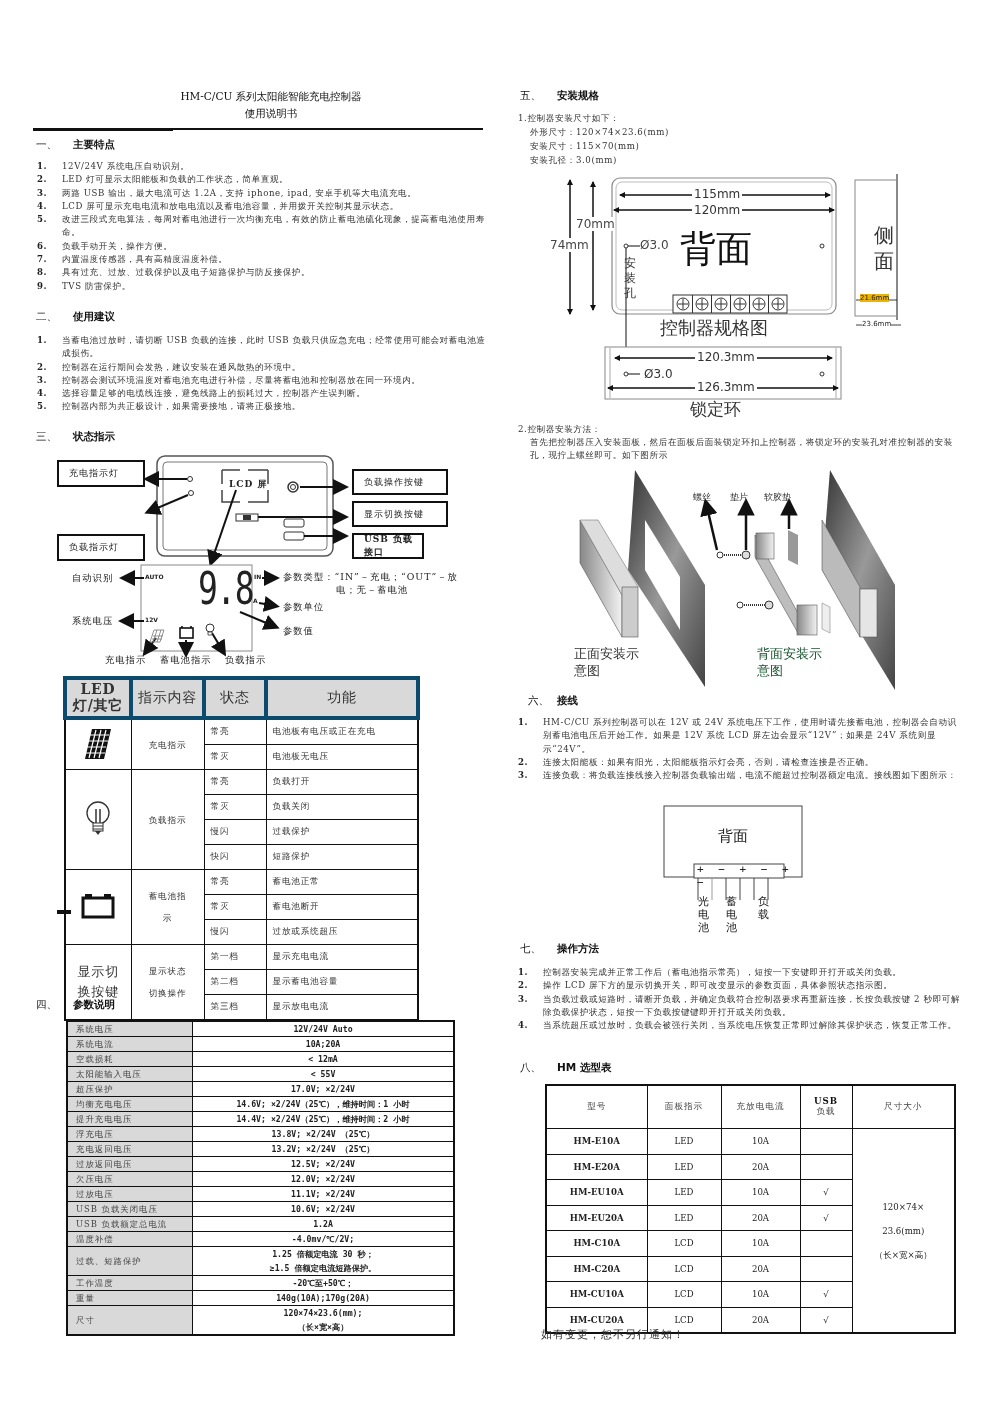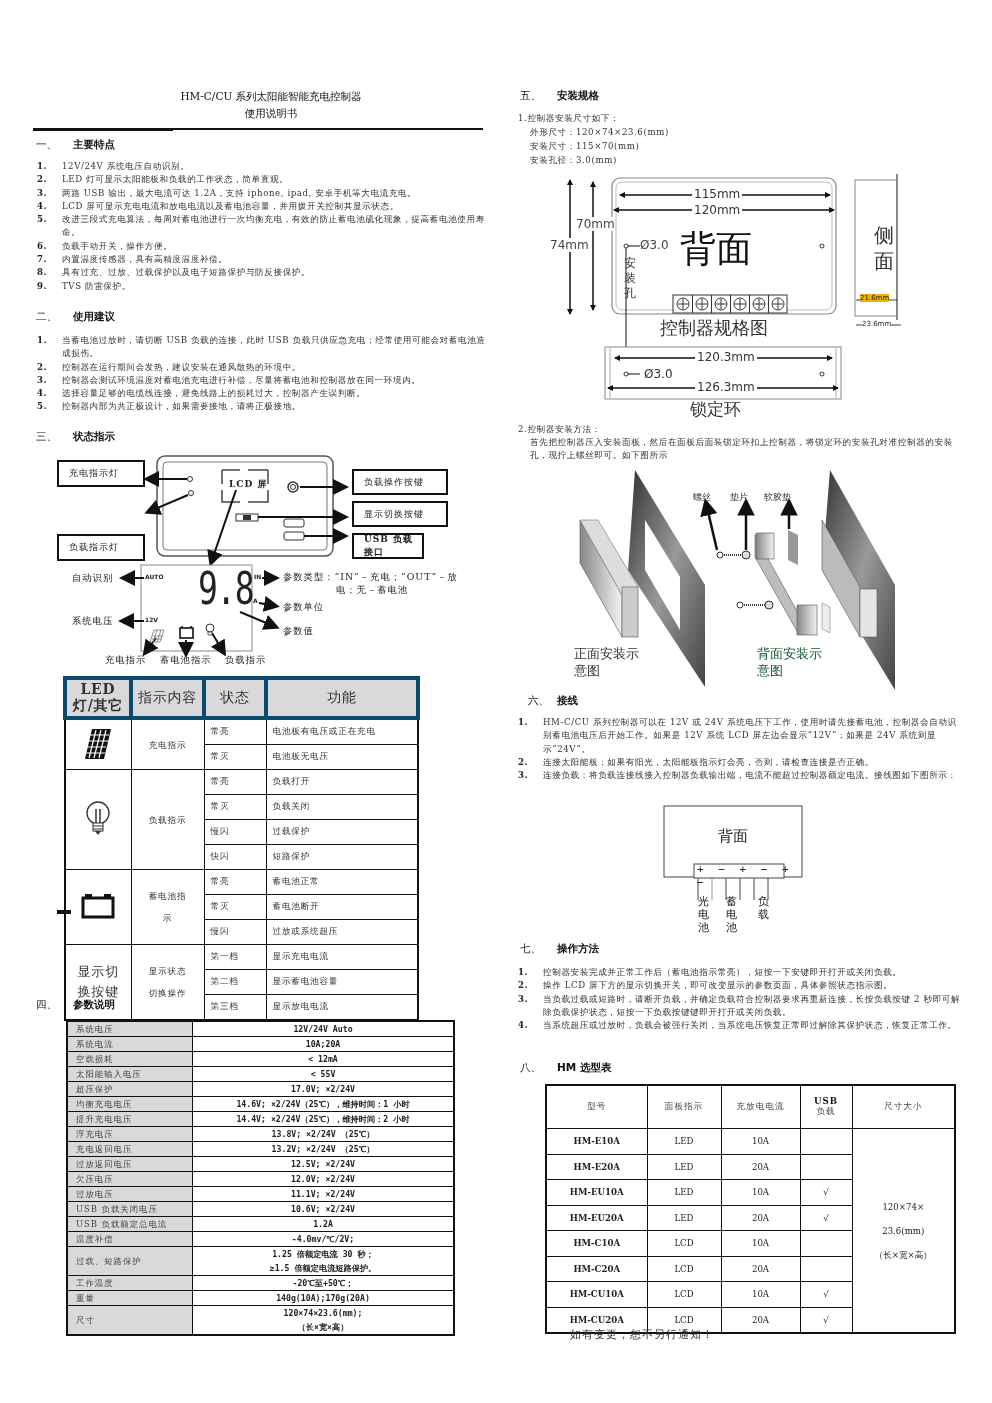--- a/index.html
+++ b/index.html
@@ -588,13 +588,13 @@
       </tr>
       <tr>
         <td class="m">HM-CU20A</td>
         <td>LCD</td>
         <td>20A</td>
         <td>√</td>
       </tr>
     </tbody>
 </table>
 
-<div class="abs" style="left:541px;top:1327px;font-size:11px;letter-spacing:1px;color:#333;margin-left:29px;">如有变更，恕不另行通知！</div>
+<div class="abs" style="left:541px;top:1327px;font-size:11px;letter-spacing:1px;color:#333;">如有变更，恕不另行通知！</div>
 
 </body></html>

